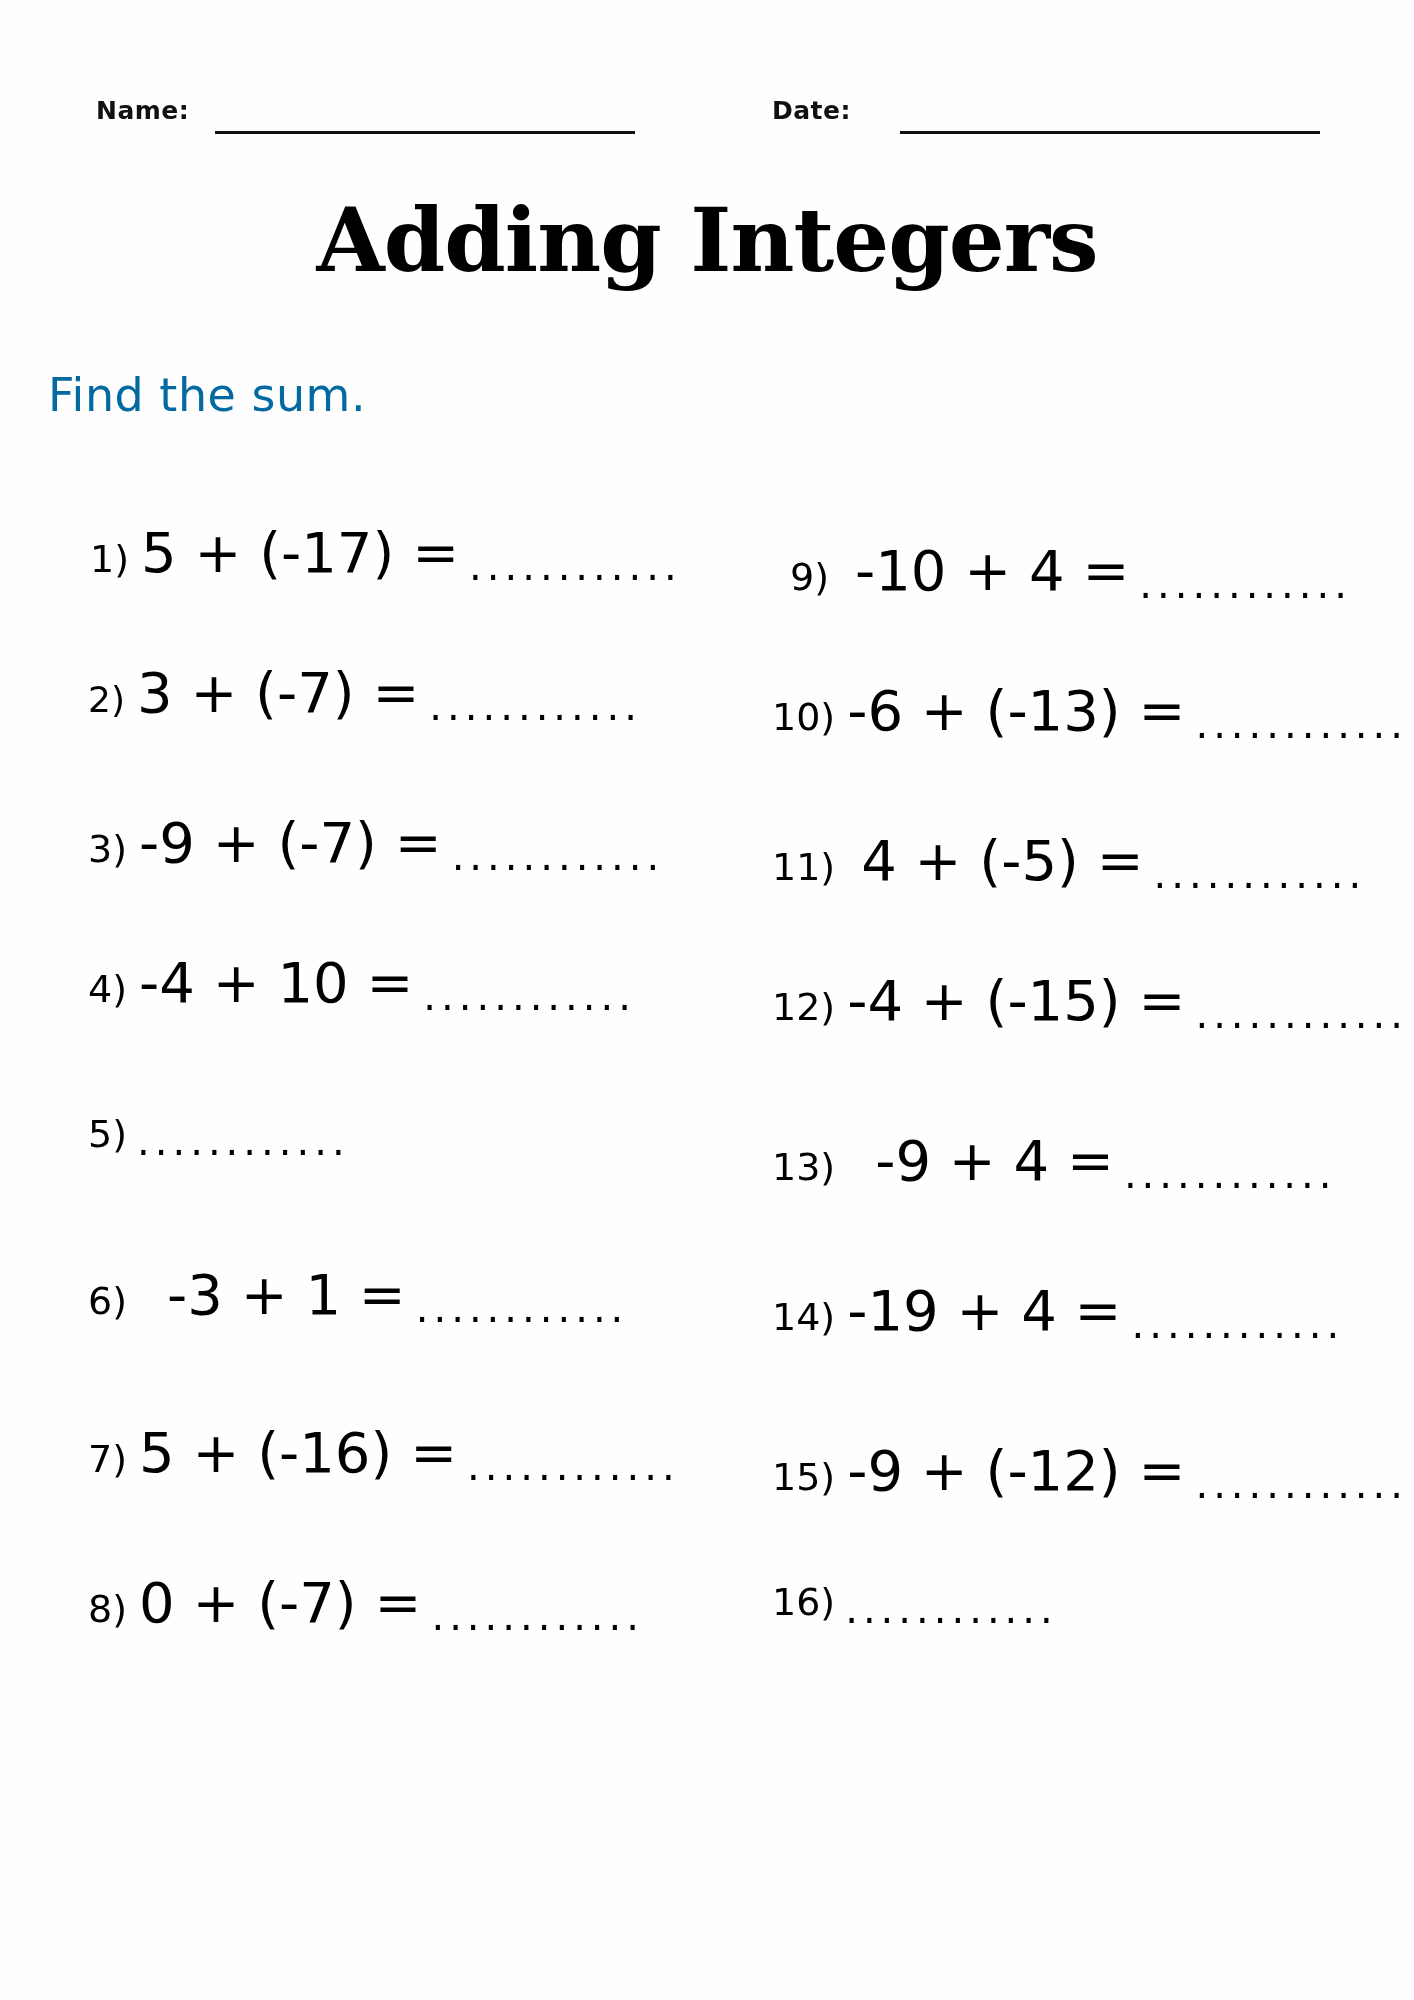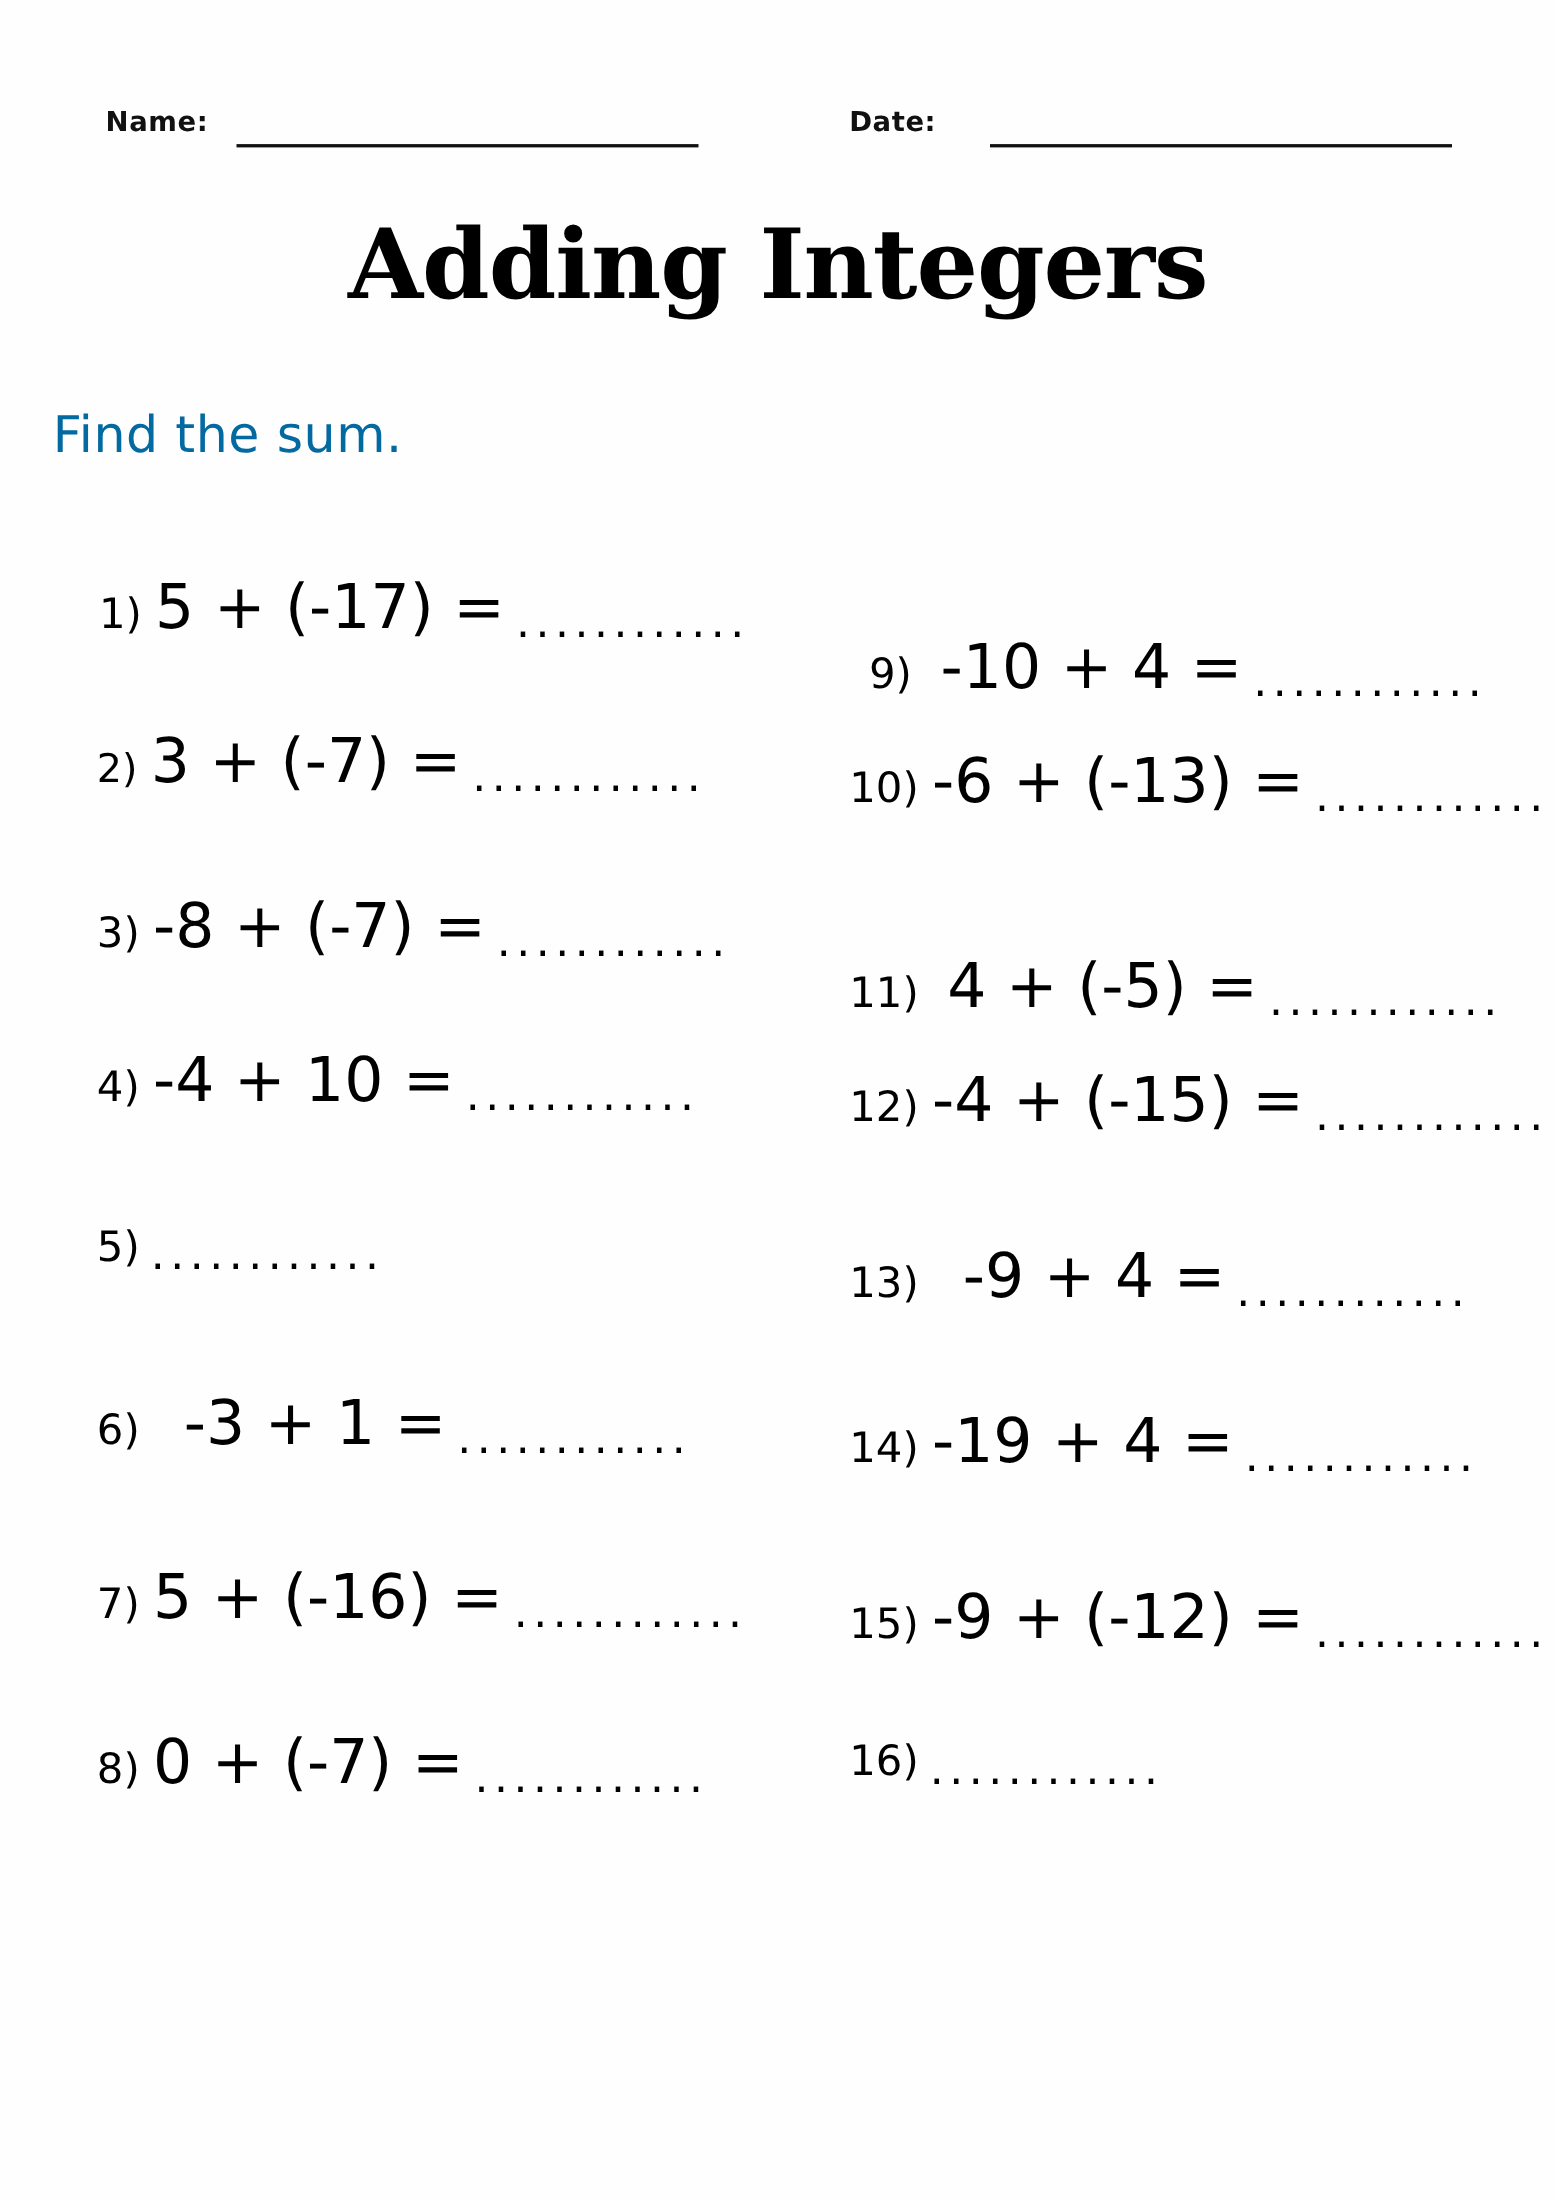--- a/index.html
+++ b/index.html
@@ -127,21 +127,21 @@
     font-size: 40px;
     letter-spacing: 5px;
     color: #000;
     white-space: nowrap;
     position: relative;
     top: 8px;
   }
 
   
   .off-a .p-num  { font-size: 36px; }
-  .off-b .p-expr { margin-left: 26px; margin-top: 36px; }
+  .off-b .p-expr { margin-left: 26px; }
   .off-c .p-expr { margin-left: 40px; }
 </style>
 </head>
 <body>
 
 <div class="sheet">
 
   <div class="header-row">
     <span class="hdr-label name">Name:</span>
     <span class="hdr-rule name-rule"></span>
@@ -164,21 +164,21 @@
       </div>
 
       <div class="problem off-a" style="top:140px; left:48px;">
         <span class="p-num">2)</span>
         <span class="p-expr">3 + (-7) =</span>
         <span class="p-blank">............</span>
       </div>
 
       <div class="problem" style="top:290px; left:48px;">
         <span class="p-num">3)</span>
-        <span class="p-expr">-8 + (-7) =</span>
+        <span class="p-expr">-9 + (-7) =</span>
         <span class="p-blank">............</span>
       </div>
 
       <div class="problem" style="top:430px; left:48px;">
         <span class="p-num">4)</span>
         <span class="p-expr">-4 + 10 =</span>
         <span class="p-blank">............</span>
       </div>
 
       <div class="problem" style="top:590px; left:48px;">

